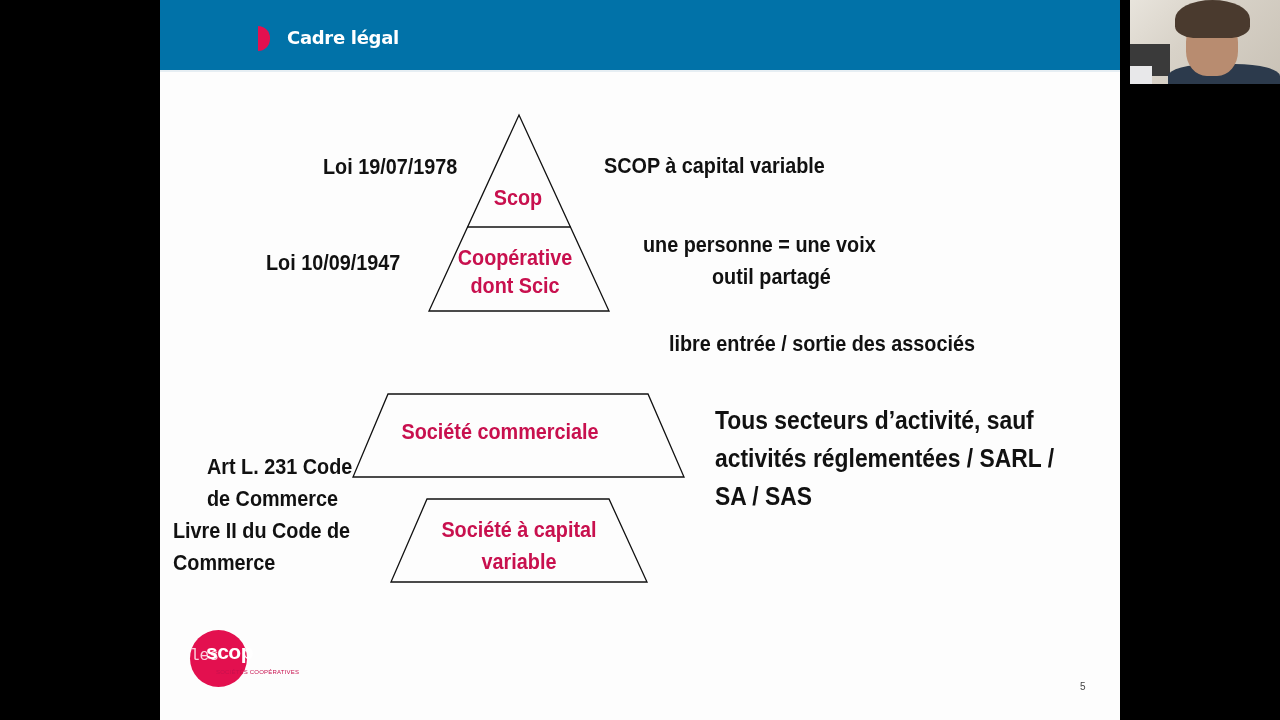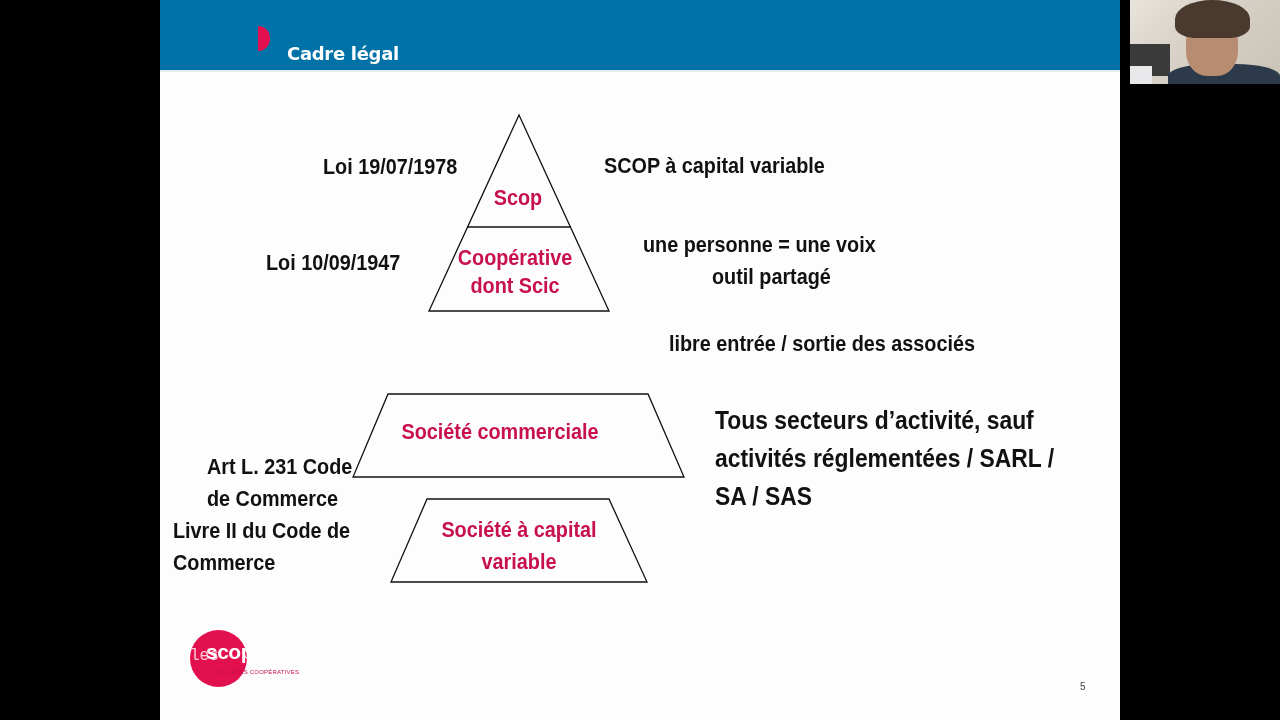--- a/index.html
+++ b/index.html
@@ -1,20 +1,20 @@
 <!DOCTYPE html>
 <html><head>
 <meta charset="utf-8">
 <style>
   html, body { margin:0; padding:0; }
   body { width:1280px; height:720px; background:#000; position:relative; overflow:hidden; font-family:"Liberation Sans", sans-serif; }
   .slide { position:absolute; left:160px; top:0; width:960px; height:720px; background:#fdfdfd; overflow:hidden; }
   .header { position:absolute; left:0; top:0; width:960px; height:70px; background:#0172a8; }
   .header-mark { position:absolute; left:98px; top:26px; width:12px; height:25px; background:#e3104f; border-radius:0 13px 13px 0; }
-  .header-title { position:absolute; left:127px; top:27px; color:#fff; font-size:18px; font-weight:bold; font-family:"DejaVu Sans", sans-serif; letter-spacing:-0.3px;margin-top:16px; }
+  .header-title { position:absolute; left:127px; top:27px; color:#fff; font-size:18px; font-weight:bold; font-family:"DejaVu Sans", sans-serif; letter-spacing:-0.3px; }
   .header-line { position:absolute; left:0; top:70px; width:960px; height:2px; background:#e6eef3; }
   .txt { position:absolute; color:#111; font-weight:bold; white-space:nowrap; }
   .t22 { font-size:22px; transform:scaleX(0.9); transform-origin:left top; }
   .t26 { font-size:26px; transform:scaleX(0.88); transform-origin:left top; }
   .pink { color:#c8104e; font-weight:bold; position:absolute; white-space:nowrap; font-size:22px; text-align:center; transform:scaleX(0.9); transform-origin:center top; }
   svg.shapes { position:absolute; left:0; top:0; }
   .logo { position:absolute; left:30px; top:630px; width:57px; height:57px; border-radius:50%; background:#e3104f; }
   .logo-les { position:absolute; left:30px; top:647px; color:#fbd0dd; font-size:16px; font-family:Liberation Mono, monospace; }
   .logo-scop { position:absolute; left:46px; top:640px; color:#fff; font-size:21px; font-weight:bold; letter-spacing:-0.5px; }
   .logo-sub { position:absolute; left:56px; top:669px; color:#c8104e; font-size:6px; letter-spacing:0.2px; white-space:nowrap; }

